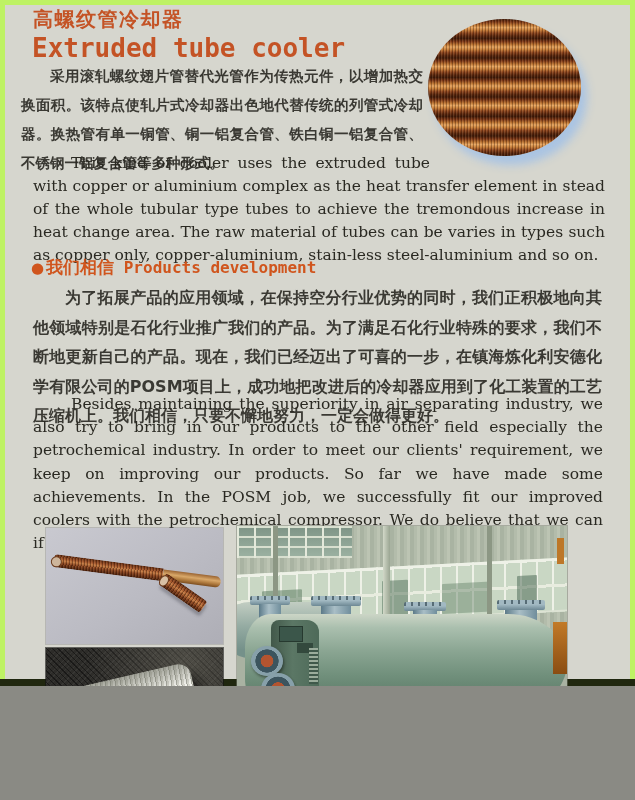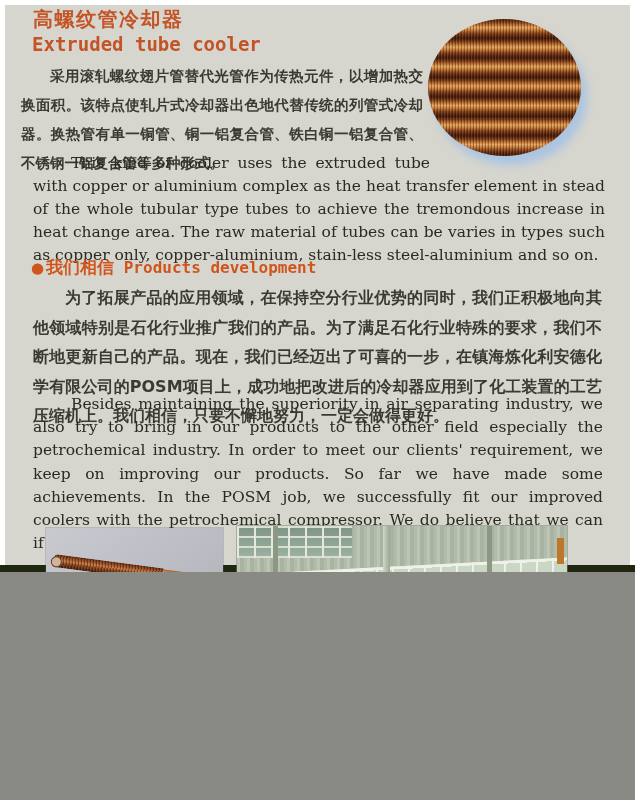--- a/index.html
+++ b/index.html
@@ -1,24 +1,24 @@
 <!DOCTYPE html>
 <html><head>
 <meta charset="utf-8">
 <style>
   html,body{margin:0;padding:0;background:#8a8a84;}
-  .page{position:relative;width:635px;height:572px;background:#ffffff;overflow:hidden;
+  .page{position:relative;width:635px;height:686px;background:#bef264;overflow:hidden;
         font-family:"DejaVu Sans","Liberation Sans",sans-serif;}
   .paper{position:absolute;left:5px;top:5px;width:625px;height:782px;background:#d6d6ce;}
   .bottom-dark{position:absolute;left:0;bottom:0;width:635px;height:7px;background:#20270f;}
 
   
   .title{position:absolute;left:33px;top:6px;margin:0;font-size:20px;font-weight:bold;
          color:#c45325;letter-spacing:1.5px;}
-  .subtitle{position:absolute;left:32px;top:33px;margin:0;font-size:19px;font-weight:600;
+  .subtitle{position:absolute;left:32px;top:33px;margin:0;font-size:26px;font-weight:600;
             color:#c45325;font-family:"DejaVu Sans Mono","Liberation Mono",monospace;}
   .p-cn1{position:absolute;left:21px;top:62px;width:402px;margin:0;font-size:14.5px;
          font-weight:bold;color:#3a3933;line-height:29px;text-align:justify;text-indent:2em;}
   .p-en1{position:absolute;left:33px;top:152px;width:572px;margin:0;
          font-family:"DejaVu Serif","Liberation Serif",serif;font-size:15.5px;color:#2a2922;
          line-height:23px;text-align:justify;text-indent:38px;}
   .wrap-spacer{float:right;width:175px;height:12px;}
   .section-header{position:absolute;left:31px;top:256px;margin:0;font-size:17px;
                   font-weight:bold;color:#d0551d;}
   .bullet{font-size:15px;margin-right:2px;}

